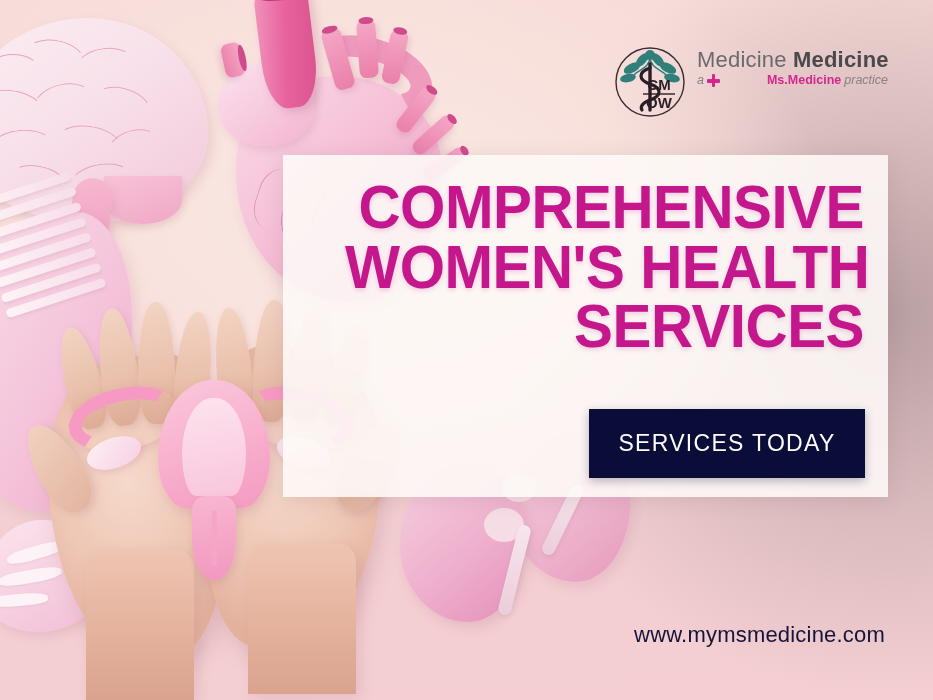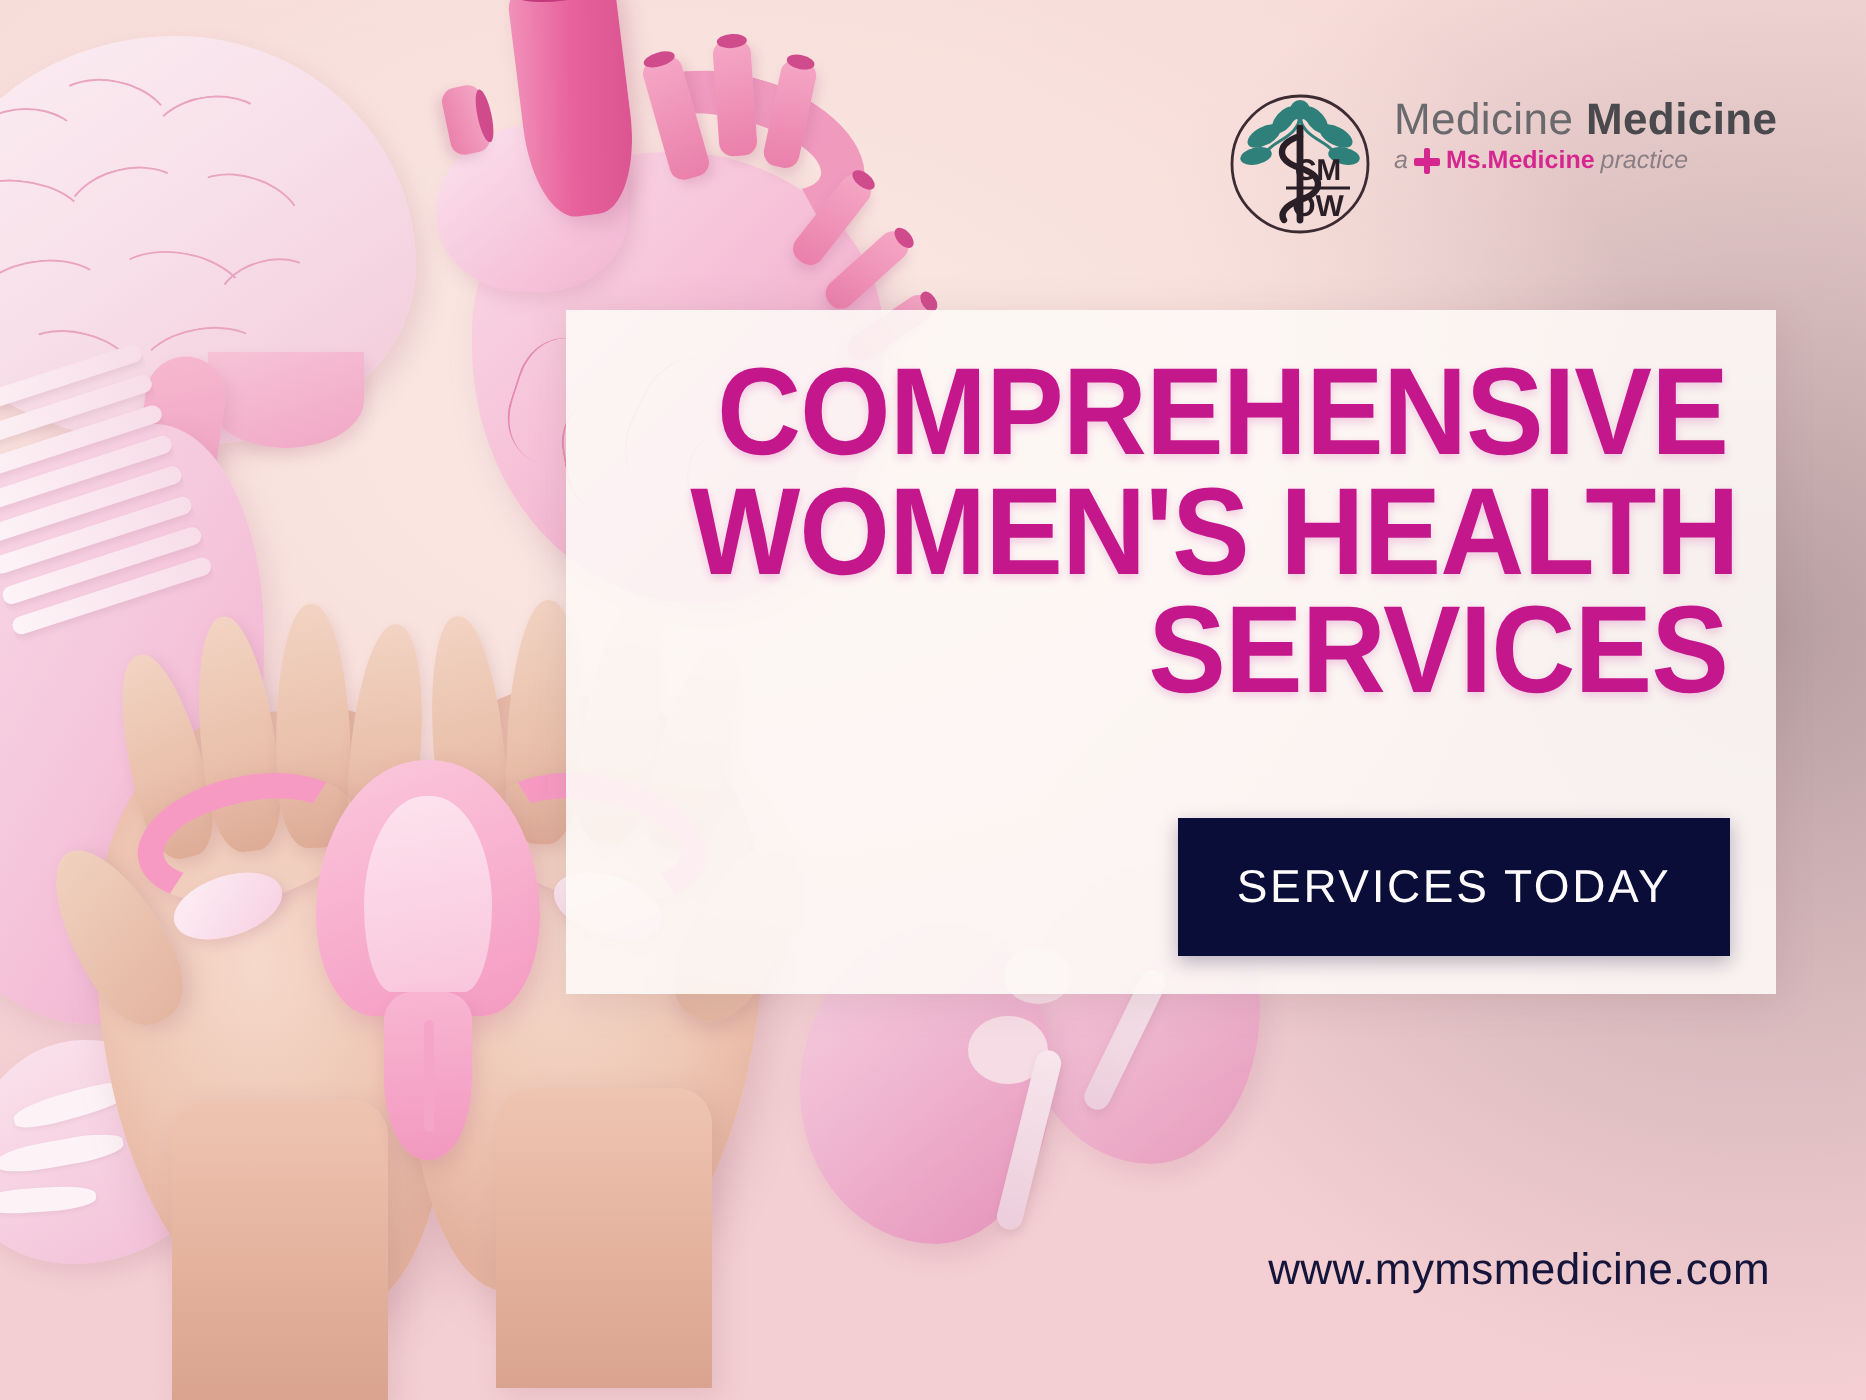--- a/index.html
+++ b/index.html
@@ -258,21 +258,21 @@
   }
   #logo-text { padding-top:5px; }
   .lg1 { font-size:22px; color:#6a6a6e; letter-spacing:.2px; line-height:1.02; white-space:nowrap; }
   .lg1 b { color:#4a4a4e; font-weight:bold; }
   .lg2 { font-size:16.5px; color:#7c7c80; letter-spacing:2.6px; line-height:1.25; white-space:nowrap; }
   .lg3 {
     font-size:12.5px; line-height:1.5; white-space:nowrap;
     display:flex; align-items:center; gap:3px;
   }
   .lg3 .a { color:#8a7f84; font-style:italic; }
-  .lg3 .ms { color:#d6268f; font-weight:bold; }
+  .lg3 .ms { color:#d6268f; font-weight:bold;margin-left:44px; }
   .lg3 .pr { color:#8a7f84; font-style:italic;text-align:center; }
   .crossicon { display:inline-block; width:13px; height:13px; position:relative; }
   .crossicon i {
     position:absolute; background:#d6268f; border-radius:1px;
   }
   .crossicon i:nth-child(1){ left:4.6px; top:0; width:3.8px; height:13px; }
   .crossicon i:nth-child(2){ left:0; top:4.6px; width:13px; height:3.8px; }
 
   
   #url {

